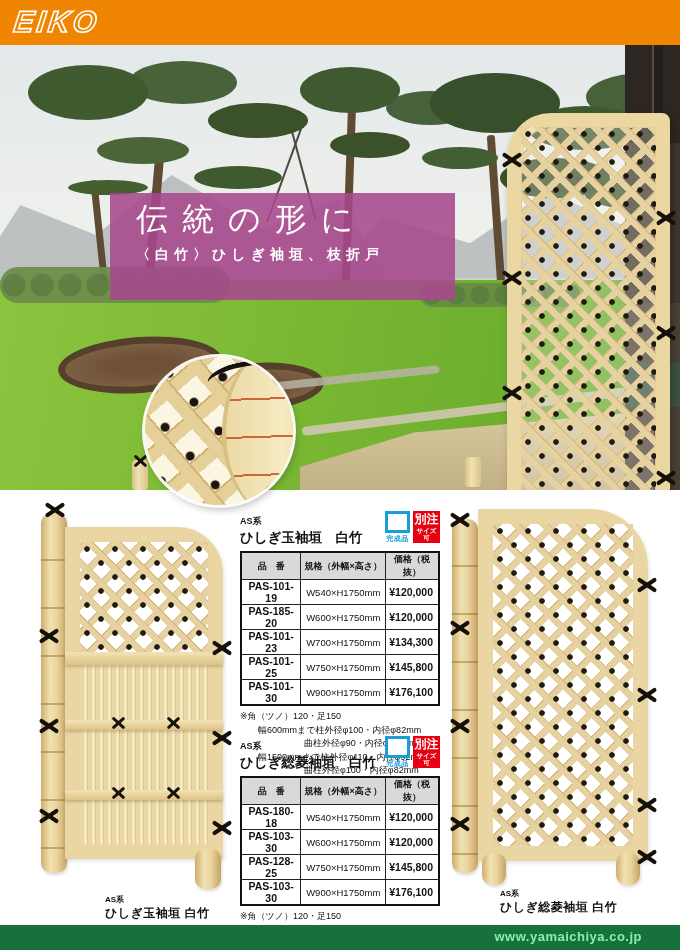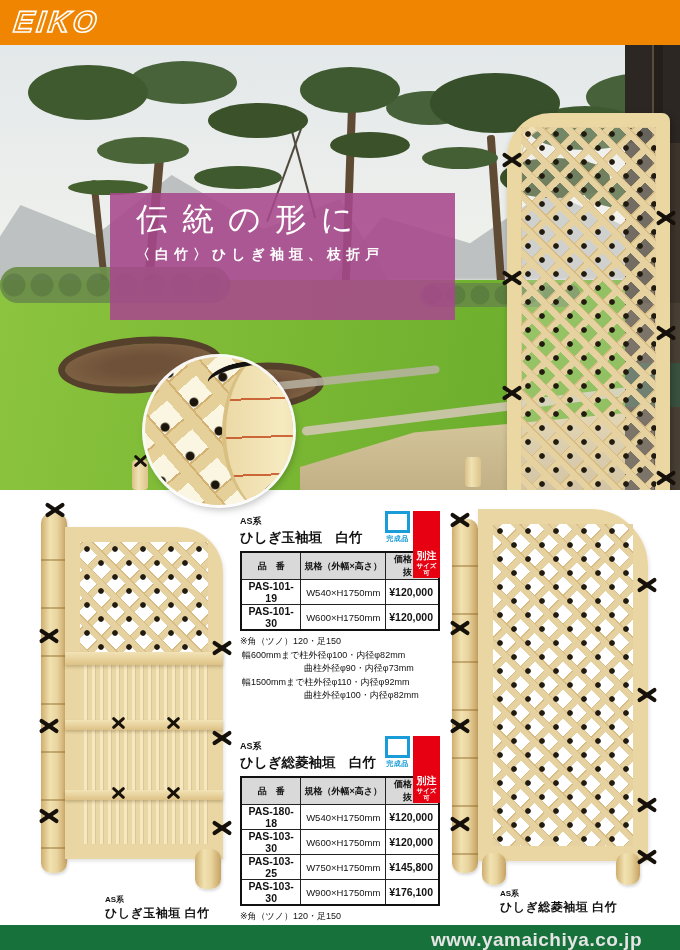--- a/index.html
+++ b/index.html
@@ -63,21 +63,21 @@
 
   
   .x{position:absolute;width:16px;height:16px;z-index:6;}
   .x::before,.x::after{content:"";position:absolute;left:7px;top:0;width:3px;height:16px;background:#181208;border-radius:2px;}
   .x::before{transform:rotate(48deg);} .x::after{transform:rotate(-48deg);}
   .bow{position:absolute;width:22px;height:22px;z-index:6;}
   .bow::before,.bow::after{content:"";position:absolute;left:10px;top:0;width:4px;height:22px;background:#15100a;border-radius:3px;}
   .bow::before{transform:rotate(56deg);} .bow::after{transform:rotate(-56deg);}
 
   
-  .banner{position:absolute;left:110px;top:148px;width:345px;height:127px;z-index:20;
+  .banner{position:absolute;left:110px;top:148px;width:345px;height:107px;z-index:20;
         background:rgba(167,72,140,.88);color:#fff;padding:8px 0 0 26px;box-sizing:border-box;}
   .bl1{font-size:32px;letter-spacing:14px;line-height:1.18;font-weight:400;}
   .bl2{font-size:32px;letter-spacing:9px;line-height:1.18;font-weight:400;}
   .bl3{font-size:14px;letter-spacing:5px;font-weight:bold;margin-top:7px;}
 
   
   .inset{position:absolute;left:145px;top:357px;width:148px;height:148px;border-radius:50%;overflow:hidden;z-index:25;
         background:#f7efd4;box-shadow:0 0 0 3px rgba(255,255,255,.95),2px 4px 8px rgba(0,0,0,.3);}
   .weave{position:absolute;inset:-20px;
         background-color:#fbf6e2;
@@ -133,35 +133,35 @@
   
   .product-block{position:absolute;left:240px;width:200px;}
   .pb1{top:25px;} .pb2{top:250px;}
   .series{font-size:9px;font-weight:bold;color:#111;}
   .pname{font-size:13.5px;font-weight:bold;color:#111;margin:1px 0 4px;}
   .badges{position:absolute;right:0;top:-4px;display:flex;gap:3px;align-items:flex-start;}
   .badge-complete{display:flex;flex-direction:column;align-items:center;}
   .bc-box{width:19px;height:16px;border:3px solid #1a9cd8;background:#fff;}
   .bc-label{font-size:7px;color:#1a9cd8;font-weight:bold;margin-top:1px;letter-spacing:.5px;}
   .badge-custom{width:25px;background:#e60012;color:#fff;text-align:center;padding:2px 1px 2px;font-weight:bold;line-height:1.1;}
-  .badge-custom .bc1{font-size:10px;margin-top:37px;}
+  .badge-custom .bc1{font-size:12px;}
   .badge-custom .bc2{font-size:6.5px;margin-top:1px;}
   .spec-table{border-collapse:collapse;width:200px;border:2px solid #111;}
   .spec-table th,.spec-table td{border:1px solid #222;padding:0 3px;text-align:center;height:16px;color:#111;}
   .spec-table th{background:#d9d9d9;font-size:9px;font-weight:bold;}
   td.part{font-weight:bold;font-size:10.5px;width:68px;}
   td.spec{font-size:9.5px;width:80px;}
   td.price{font-weight:bold;font-size:10.5px;text-align:right;padding-right:5px;}
   .notes{margin-top:4px;font-size:9px;line-height:1.5;color:#111;}
-  .notes div:nth-child(2),.notes div:nth-child(4){margin-left:2px;}
+  .notes div:nth-child(2),.notes div:nth-child(4){margin-left:18px;}
   .notes div:nth-child(3),.notes div:nth-child(5){margin-left:64px;}
 
   
   .footer{position:absolute;left:0;top:925px;width:680px;height:25px;background:#17713a;}
-  .url{position:absolute;right:38px;top:4px;color:#e5e5e5;font-weight:bold;font-size:19px;letter-spacing:.5px;text-decoration:none;}
+  .url{position:absolute;right:38px;top:4px;color:#86efac;font-weight:bold;font-size:13px;letter-spacing:.5px;text-decoration:none;}
 </style>
 </head>
 <body>
 
 <div class="page">
 
   <header class="header">
     <div class="logo">EIKO</div>
   </header>
 
@@ -281,23 +281,38 @@
             <th>価格（税抜）</th>
           </tr>
         </thead>
         <tbody>
           <tr>
               <td class="part">PAS-101-19</td>
               <td class="spec">W540×H1750mm</td>
               <td class="price">¥120,000</td>
             </tr>
           <tr>
-              <td class="part">PAS-101-30</td>
+              <td class="part">PAS-185-20</td>
               <td class="spec">W600×H1750mm</td>
               <td class="price">¥120,000</td>
+            </tr>
+          <tr>
+              <td class="part">PAS-101-23</td>
+              <td class="spec">W700×H1750mm</td>
+              <td class="price">¥134,300</td>
+            </tr>
+          <tr>
+              <td class="part">PAS-101-25</td>
+              <td class="spec">W750×H1750mm</td>
+              <td class="price">¥145,800</td>
+            </tr>
+          <tr>
+              <td class="part">PAS-101-30</td>
+              <td class="spec">W900×H1750mm</td>
+              <td class="price">¥176,100</td>
             </tr>
         </tbody>
       </table>
       <div class="notes">
         <div>※角（ツノ）120・足150</div>
         <div>幅600mmまで柱外径φ100・内径φ82mm</div>
         <div>曲柱外径φ90・内径φ73mm</div>
         <div>幅1500mmまで柱外径φ110・内径φ92mm</div>
         <div>曲柱外径φ100・内径φ82mm</div>
       </div>
@@ -329,21 +344,21 @@
               <td class="part">PAS-180-18</td>
               <td class="spec">W540×H1750mm</td>
               <td class="price">¥120,000</td>
             </tr>
           <tr>
               <td class="part">PAS-103-30</td>
               <td class="spec">W600×H1750mm</td>
               <td class="price">¥120,000</td>
             </tr>
           <tr>
-              <td class="part">PAS-103-25</td>
+              <td class="part">PAS-128-25</td>
               <td class="spec">W750×H1750mm</td>
               <td class="price">¥145,800</td>
             </tr>
           <tr>
               <td class="part">PAS-103-30</td>
               <td class="spec">W900×H1750mm</td>
               <td class="price">¥176,100</td>
             </tr>
         </tbody>
       </table>

